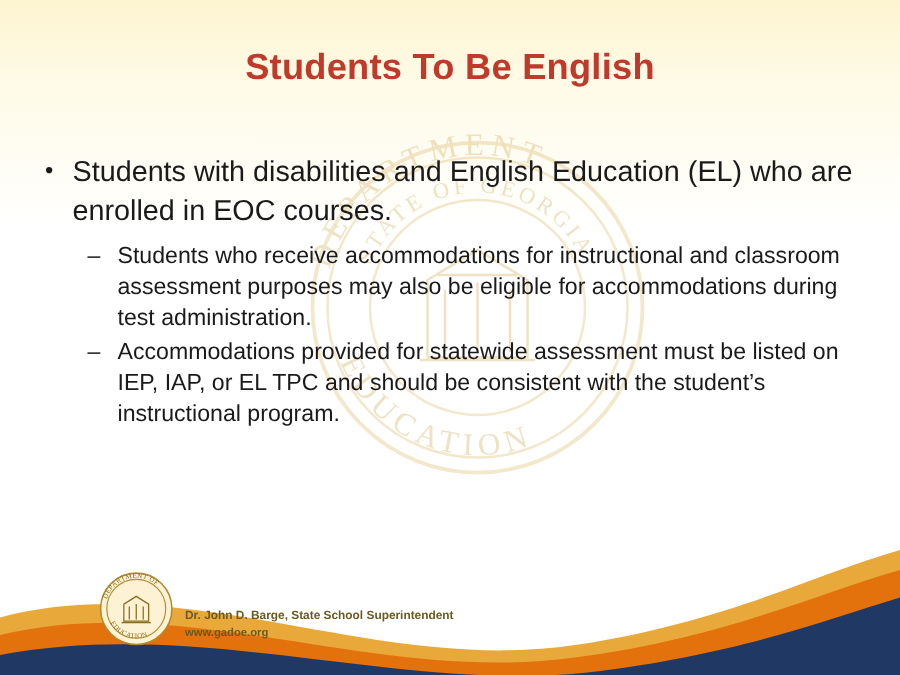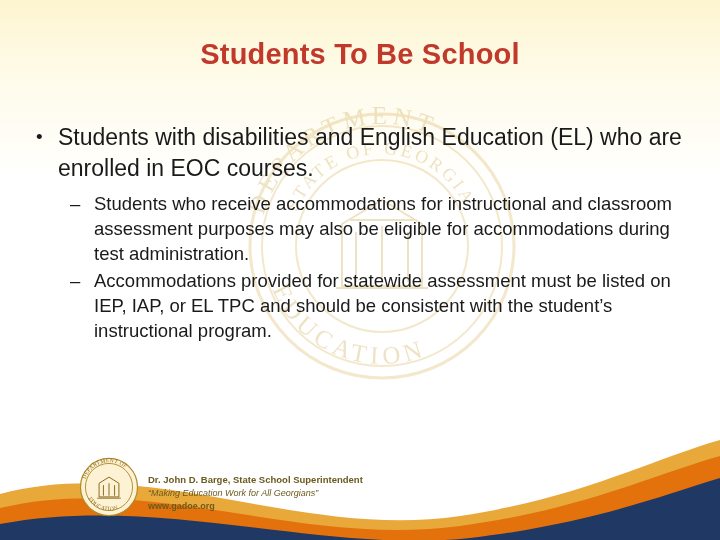--- a/index.html
+++ b/index.html
@@ -149,21 +149,21 @@
       <textPath href="#wm-inner-arc" startOffset="12%">STATE OF GEORGIA</textPath>
     </text>
     <g fill="none" stroke="#c9a23f" stroke-width="2">
       <path d="M110 190 L110 128 L150 104 L190 128 L190 190 Z"></path>
       <path d="M104 192 L196 192"></path>
       <path d="M124 186 L124 136 M150 186 L150 130 M176 186 L176 136"></path>
       <path d="M118 124 L182 124"></path>
     </g>
   </svg>
 
-  <div class="title">Students To Be School</div>
+  <div class="title">Students To Be English</div>
 
   <div class="body-block">
 
     <div class="lvl1">
       <span class="bullet">•</span>
       <span>Students with disabilities and English Education (EL) who are enrolled in EOC courses.</span>
     </div>
 
     <div class="lvl2">
       <span class="dash">–</span>
@@ -198,17 +198,16 @@
     </text>
     <g fill="none" stroke="#8a6a1d" stroke-width="1.6">
       <path d="M34 66 L34 44 L50 34 L66 44 L66 66 Z"></path>
       <path d="M31 68 L69 68"></path>
       <path d="M41 64 L41 47 M50 64 L50 44 M59 64 L59 47"></path>
     </g>
   </svg>
 
   <div class="footer-text">
     <span class="ft-name">Dr. John D. Barge, State School Superintendent</span>
-    <span class="ft-motto">“Making Education Work for All Georgians”</span>
     <span class="ft-url">www.gadoe.org</span>
   </div>
 
 </div>
 
 </body></html>

